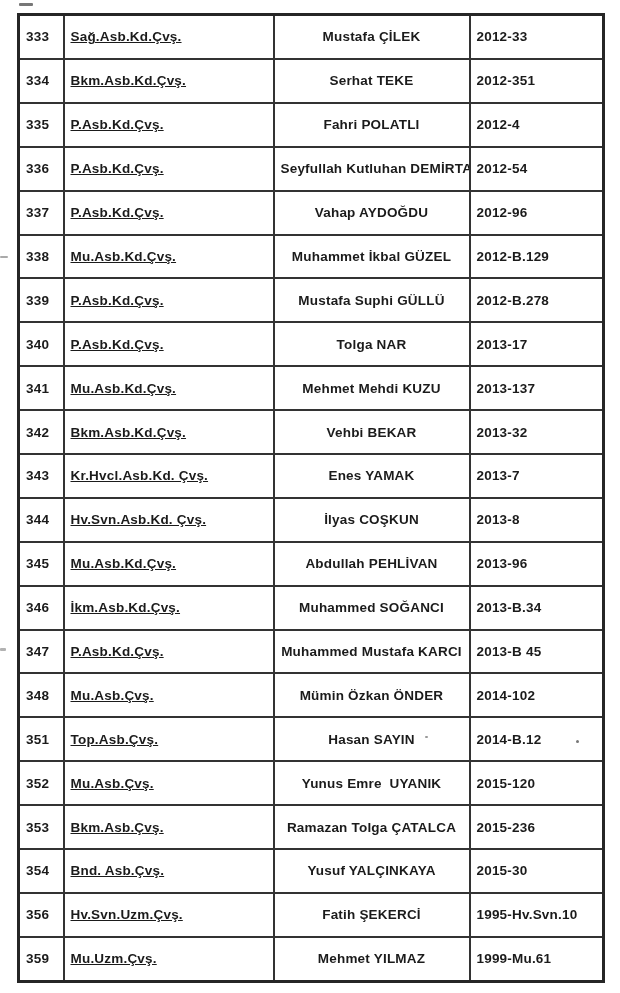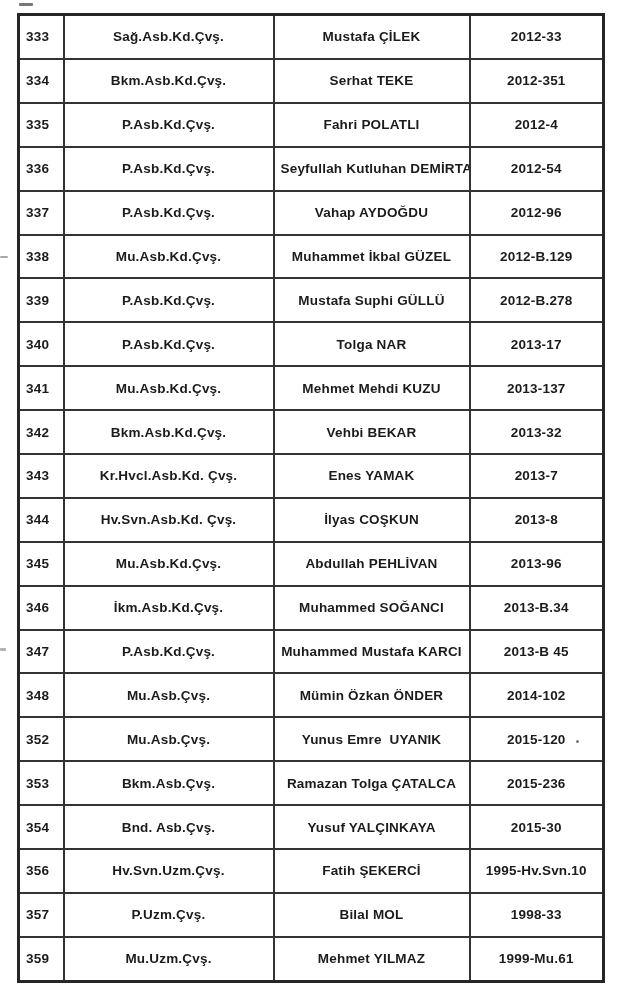--- a/index.html
+++ b/index.html
@@ -35,23 +35,23 @@
     font-weight: 600;
     color: #1b1b1b;
     letter-spacing: 0.2px;
     vertical-align: middle;
     padding: 0 6px;
     overflow: hidden;
     white-space: pre;
     height: 34.6px;
   }
   td.c-no   { padding: 0 2px; }
-  td.c-rank { text-align: center; padding-left: 7px; }
+  td.c-rank { text-align: left; padding-left: 7px; text-decoration: underline; }
   td.c-name { text-align: center; padding-left: 8px; }
-  td.c-reg  { text-align: center; padding-left: 7px; }
+  td.c-reg  { text-align: left; padding-left: 7px; }
 
   
   .artifact {
     position: absolute;
     background: #555555;
     border-radius: 1px;
     opacity: 0.8;
   }
   .a1 { left: 19px;  top: 3px;   width: 14px; height: 3px; }
   .a2 { left: 0px;   top: 256px; width: 8px;  height: 2px; opacity: 0.5; }
@@ -180,20 +180,26 @@
 
     <tr>
       <td class="c-no">348</td>
       <td class="c-rank">Mu.Asb.Çvş.</td>
       <td class="c-name">Mümin Özkan ÖNDER</td>
       <td class="c-reg">2014-102</td>
     </tr>
 
 
 
+    <tr>
+      <td class="c-no">351</td>
+      <td class="c-rank">Top.Asb.Çvş.</td>
+      <td class="c-name">Hasan SAYIN</td>
+      <td class="c-reg">2014-B.12</td>
+    </tr>
 
     <tr>
       <td class="c-no">352</td>
       <td class="c-rank">Mu.Asb.Çvş.</td>
       <td class="c-name">Yunus Emre  UYANIK</td>
       <td class="c-reg">2015-120</td>
     </tr>
 
     <tr>
       <td class="c-no">353</td>
@@ -210,26 +216,20 @@
     </tr>
 
 
     <tr>
       <td class="c-no">356</td>
       <td class="c-rank">Hv.Svn.Uzm.Çvş.</td>
       <td class="c-name">Fatih ŞEKERCİ</td>
       <td class="c-reg">1995-Hv.Svn.10</td>
     </tr>
 
-    <tr>
-      <td class="c-no">357</td>
-      <td class="c-rank">P.Uzm.Çvş.</td>
-      <td class="c-name">Bilal MOL</td>
-      <td class="c-reg">1998-33</td>
-    </tr>
 
 
     <tr>
       <td class="c-no">359</td>
       <td class="c-rank">Mu.Uzm.Çvş.</td>
       <td class="c-name">Mehmet YILMAZ</td>
       <td class="c-reg">1999-Mu.61</td>
     </tr>
 
   </tbody>

